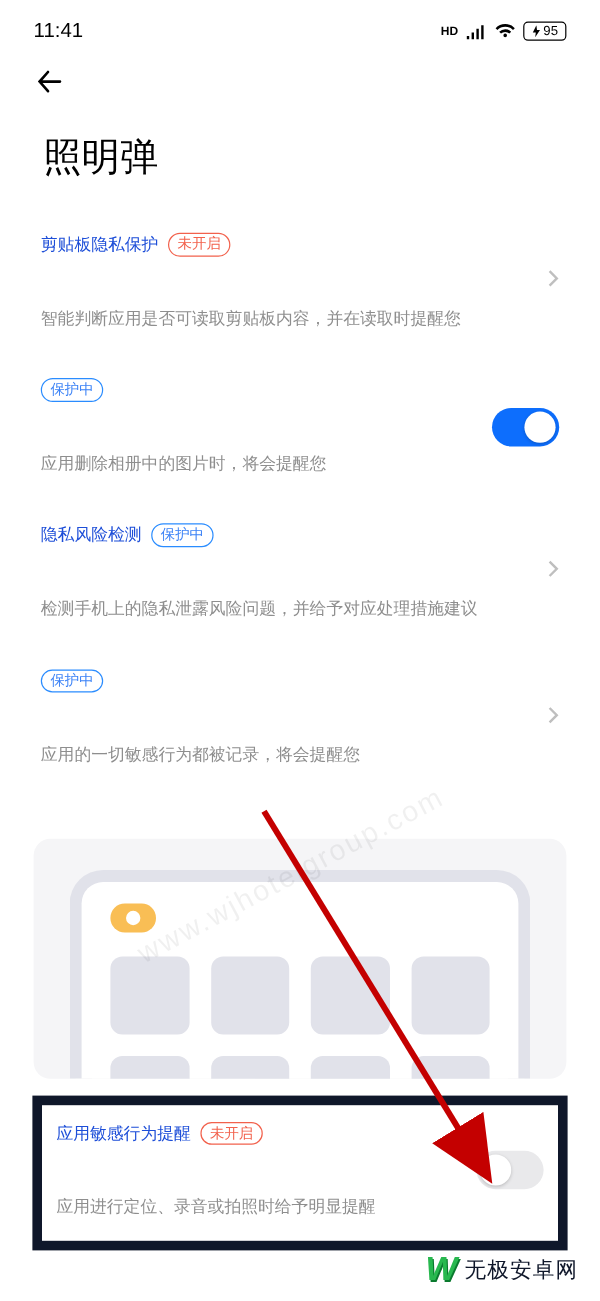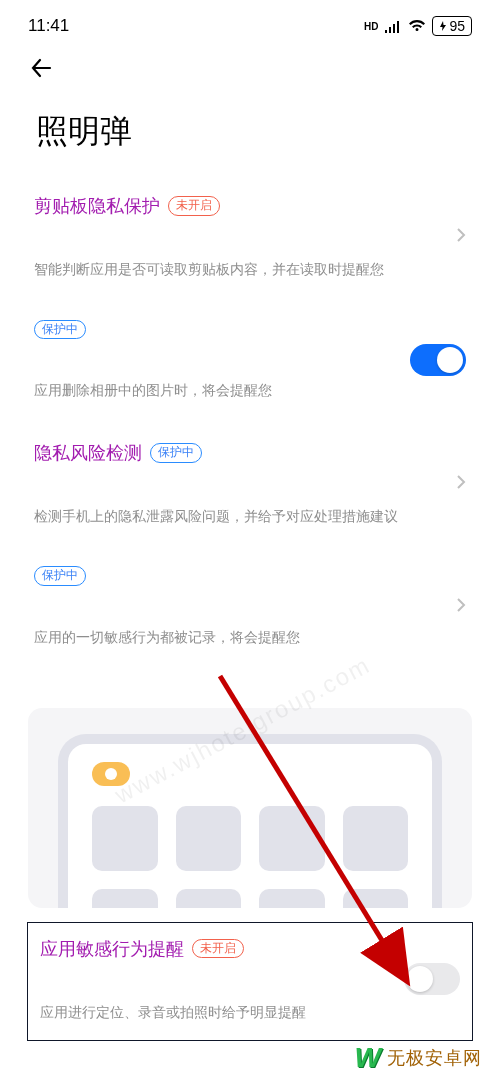--- a/index.html
+++ b/index.html
@@ -26,21 +26,21 @@
     .status-right {
       display: flex;
       align-items: center;
       gap: 6px;
     }
     .status-icon { color: #000; font-size: 14px; display: flex; align-items: center; }
     .battery {
       border: 1.5px solid #000;
       border-radius: 4px;
       padding: 1px 6px;
-      font-size: 14px;
+      font-size: 11px;
       font-weight: 500;
       display: flex;
       align-items: center;
       gap: 2px;
     }
     .header {
       padding: 18px 28px 0 28px;
     }
     .back-arrow {
       width: 28px;
@@ -66,23 +66,23 @@
     .setting-text {
       flex: 1;
     }
     .setting-title-row {
       display: flex;
       align-items: center;
       gap: 8px;
       margin-bottom: 6px;
     }
     .setting-title {
-      font-size: 18px;
+      font-size: 14px;
       font-weight: 500;
-      color: #a21caf;
+      color: #1d4ed8;
     }
     .badge {
       font-size: 12px;
       padding: 1px 7px;
       border-radius: 10px;
       border: 1px solid;
       line-height: 1.3;
     }
     .badge-off {
       color: #f2614c;
@@ -165,21 +165,21 @@
       grid-template-columns: repeat(4, 1fr);
       gap: 18px;
     }
     .app-icon-mock {
       aspect-ratio: 1;
       background: #e1e2ea;
       border-radius: 10px;
     }
     .bottom-setting {
       margin: 14px 27px 0 27px;
-      border: 1px solid #0f172a;
+      border: 8px solid #0f172a;
       padding: 14px 12px 18px 12px;
       background: #fff;
     }
     .bottom-setting .setting-item { padding: 0; }
     .arrow-annotation {
       position: absolute;
       top: 668px;
       left: 210px;
       pointer-events: none;
       z-index: 5;
@@ -195,21 +195,21 @@
     }
     .logo-w {
       font-size: 28px;
       font-weight: 900;
       font-style: italic;
       color: #28b84f;
       text-shadow: 1px 1px 0 #0a7a2e;
     }
     .watermark-text {
       font-size: 18px;
-      color: #a16207;
+      color: #0f172a;
       font-weight: 400;
       letter-spacing: 1px;
     }
     .watermark-url {
       position: absolute;
       bottom: 340px;
       left: 100px;
       transform: rotate(-28deg);
       color: rgba(0,0,0,0.06);
       font-size: 24px;

